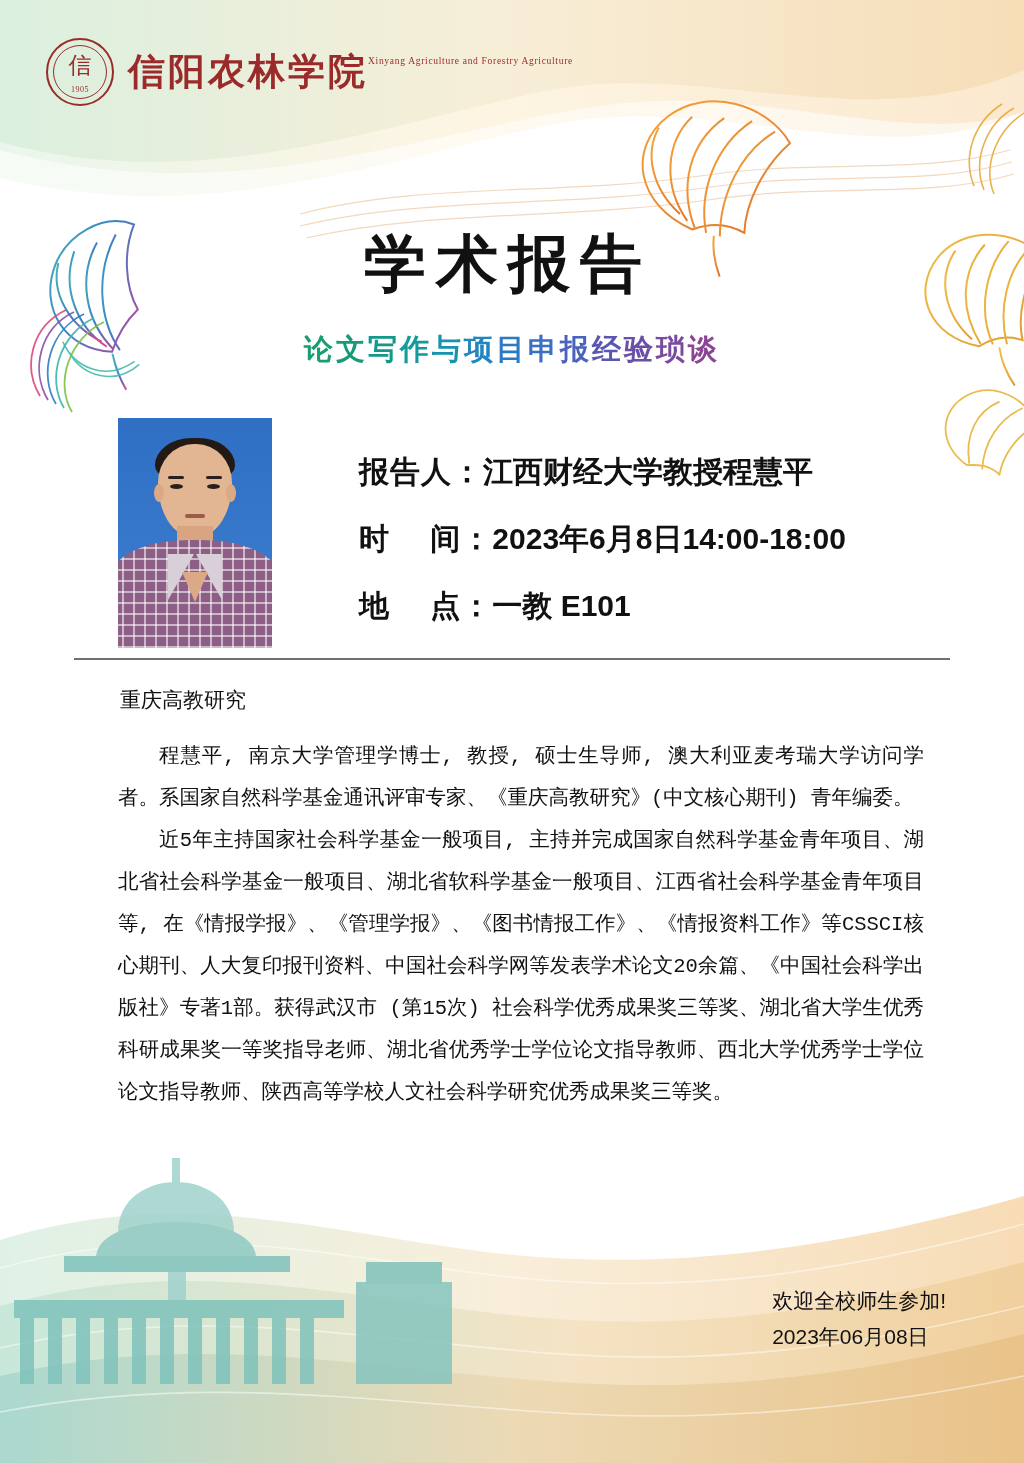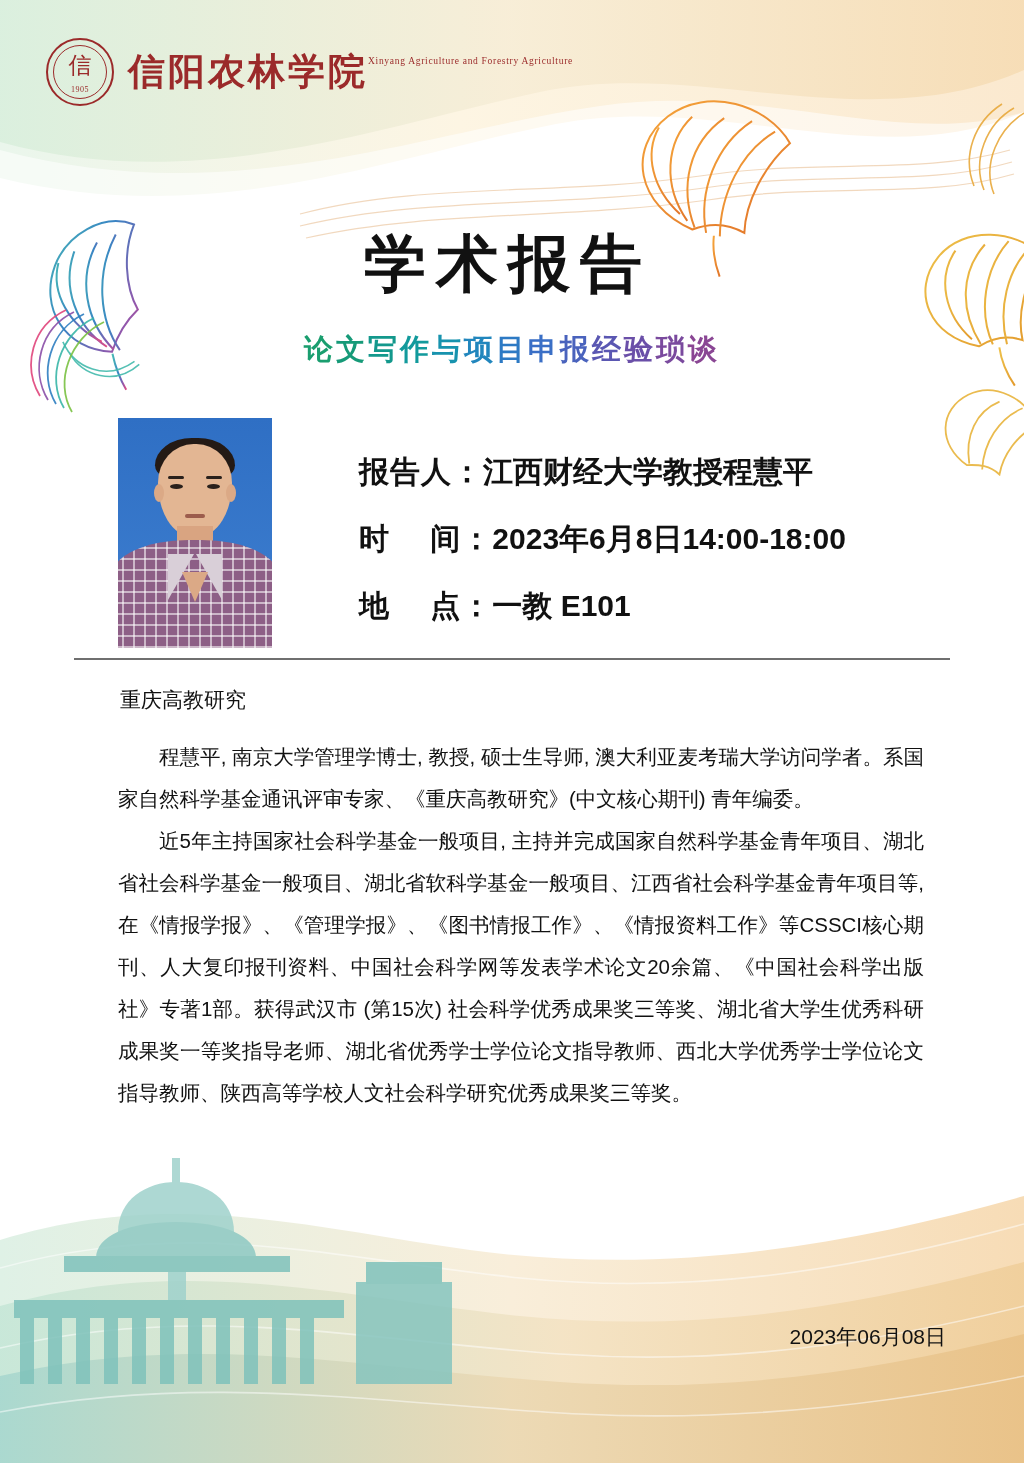--- a/index.html
+++ b/index.html
@@ -247,20 +247,21 @@
     position: absolute;
     left: 120px; top: 686px;
     font-size: 21px;
     color: #111;
     z-index: 5;
   }
   .bio-body {
     position: absolute;
     left: 118px; right: 100px; top: 736px;
     z-index: 5;
+    font-family: Liberation Mono, monospace;
   }
   .bio-p {
     font-size: 20.5px;
     line-height: 42px;
     color: #111;
     text-indent: 2em;
     text-align: justify;
     margin: 0 0 0 0;
   }
 
@@ -481,16 +482,17 @@
 
   <div class="divider"></div>
 
   <div class="bio-heading">重庆高教研究</div>
   <div class="bio-body">
     <p class="bio-p">程慧平, 南京大学管理学博士, 教授, 硕士生导师, 澳大利亚麦考瑞大学访问学者。系国家自然科学基金通讯评审专家、《重庆高教研究》(中文核心期刊) 青年编委。</p>
     <p class="bio-p">近5年主持国家社会科学基金一般项目, 主持并完成国家自然科学基金青年项目、湖北省社会科学基金一般项目、湖北省软科学基金一般项目、江西省社会科学基金青年项目等, 在《情报学报》、《管理学报》、《图书情报工作》、《情报资料工作》等CSSCI核心期刊、人大复印报刊资料、中国社会科学网等发表学术论文20余篇、《中国社会科学出版社》专著1部。获得武汉市 (第15次) 社会科学优秀成果奖三等奖、湖北省大学生优秀科研成果奖一等奖指导老师、湖北省优秀学士学位论文指导教师、西北大学优秀学士学位论文指导教师、陕西高等学校人文社会科学研究优秀成果奖三等奖。</p>
   </div>
 
   <div class="footer">
+    <div class="footer-line">欢迎全校师生参加!</div>
     <div class="footer-line">2023年06月08日</div>
   </div>
 
 </div>
 
 </body></html>

